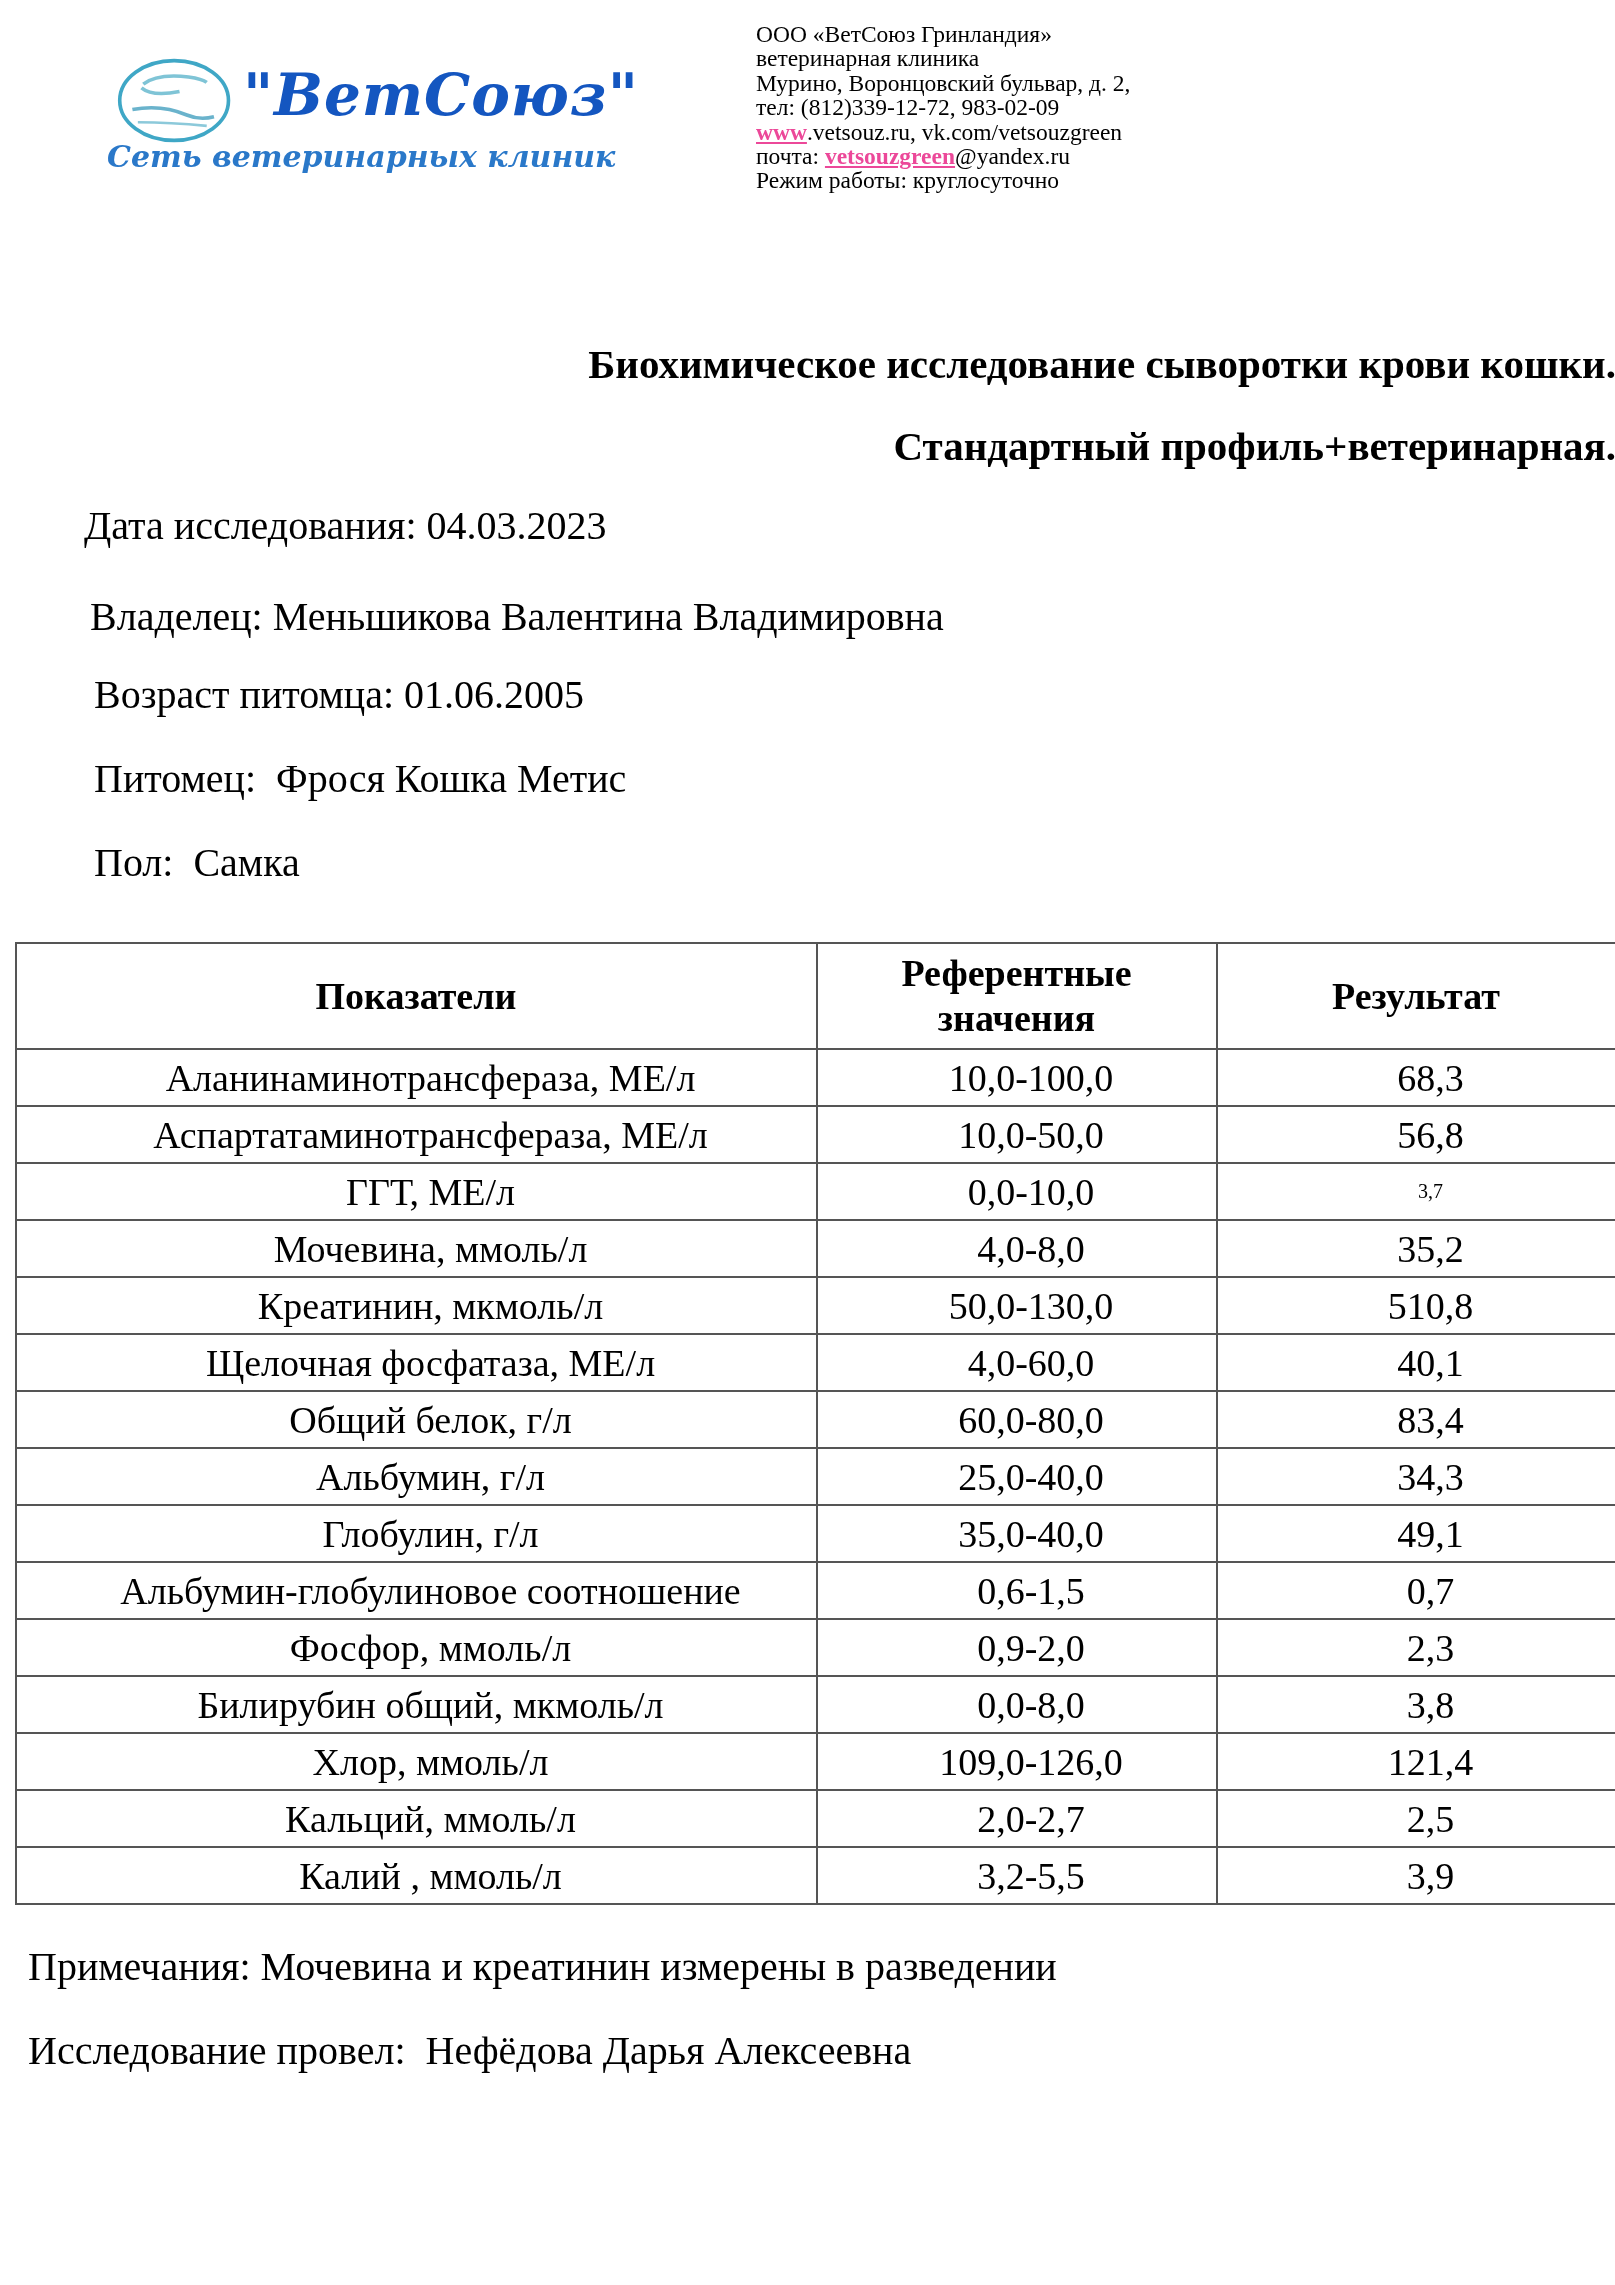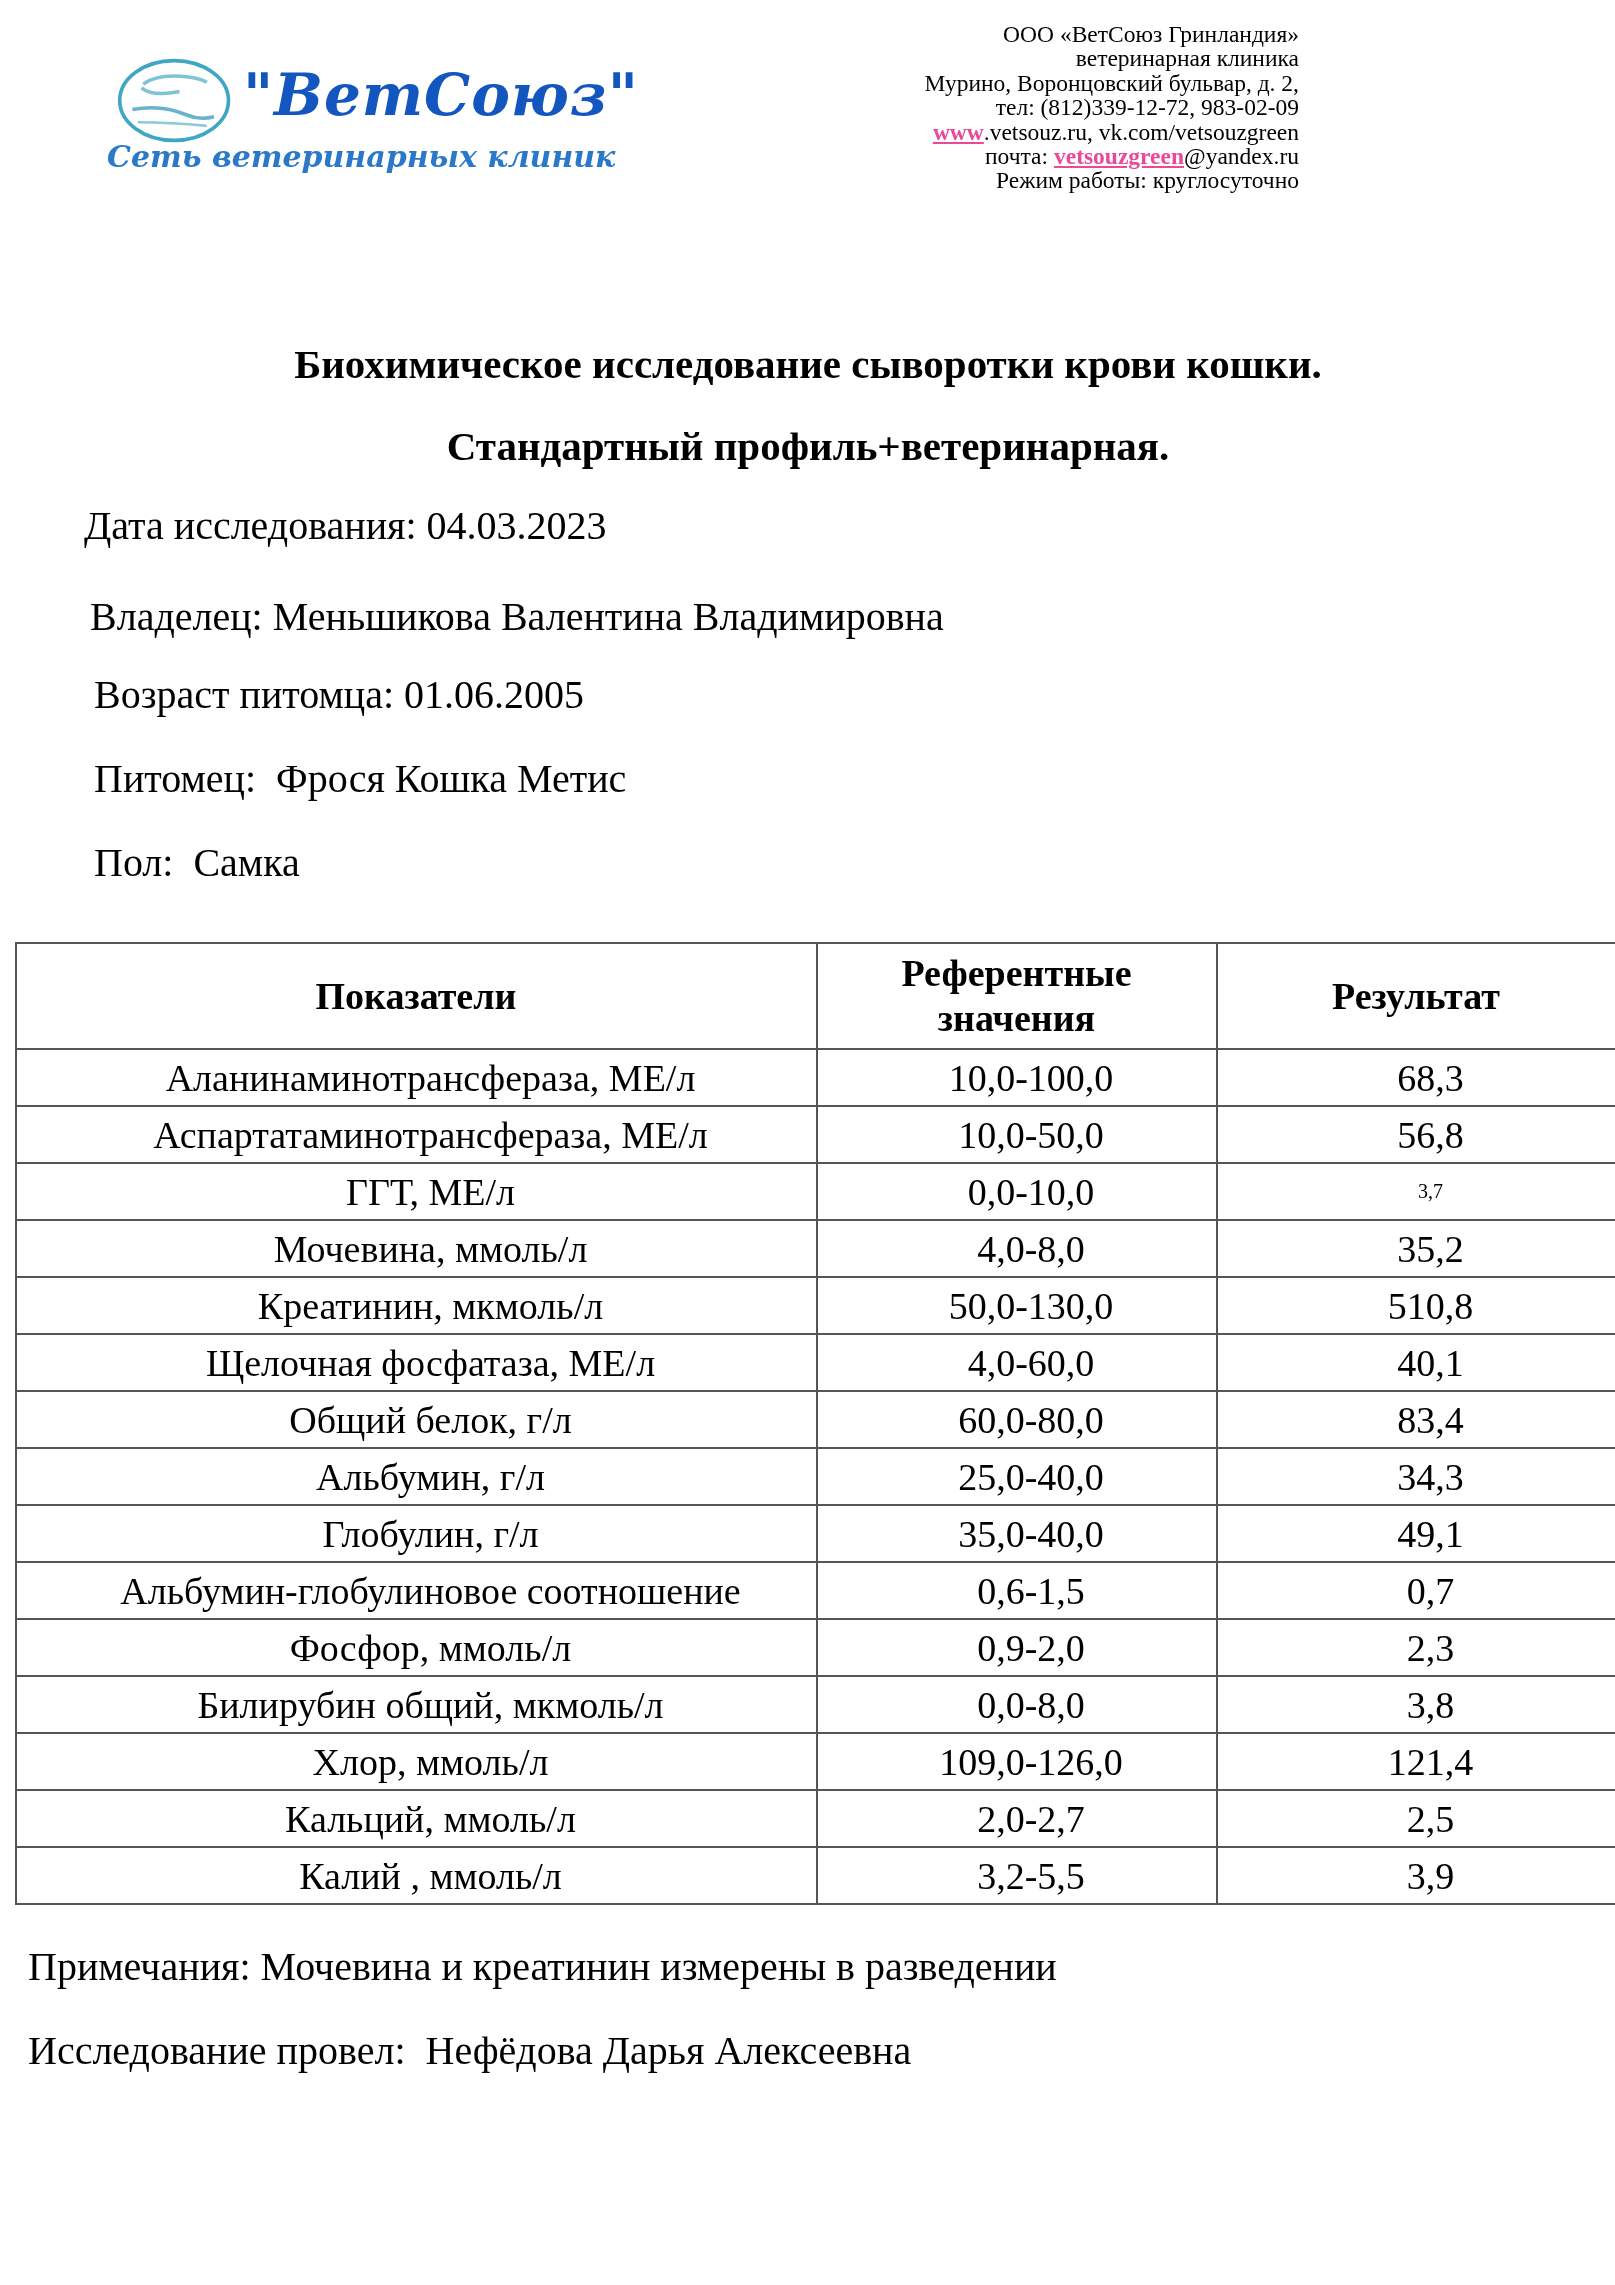--- a/index.html
+++ b/index.html
@@ -10,26 +10,26 @@
   
   #logo { left: 107px; top: 50px; width: 507px; height: 136px; }
   #logo svg { display: block; }
   .logo-title { position: absolute; left: 136px; top: 11px; font-family: "DejaVu Serif", serif;
                 font-style: italic; font-weight: bold; font-size: 58px; color: #1456c0; letter-spacing: 0.9px;
                 white-space: nowrap; }
   .logo-sub { position: absolute; left: 0px; top: 89px; font-family: "DejaVu Serif", serif;
               font-style: italic; font-weight: bold; font-size: 30px; color: #2a78c9; white-space: nowrap; }
 
   
-  #clinic { left: 756px; top: 22px; width: 543px; text-align: right; font-size: 23.5px; line-height: 24.4px; }
+  #clinic { left: 756px; top: 22px; width: 543px; text-align: left; font-size: 23.5px; line-height: 24.4px; }
   #clinic .line { white-space: nowrap; }
   #clinic a { color: #ec4899; text-decoration: underline; font-weight: bold; }
 
   
-  .title { left: 0; width: 1616px; text-align: center; font-weight: bold; font-size: 41px; white-space: nowrap; }
+  .title { left: 0; width: 1616px; text-align: right; font-weight: bold; font-size: 41px; white-space: nowrap; }
   #title1 { top: 340px; }
   #title2 { top: 422px; }
 
   
   .info { font-size: 40px; white-space: pre; }
   #info-date { left: 84px; top: 502px; }
   #info-owner { left: 90px; top: 587px; margin-top: 6px; }
   #info-age { left: 94px; top: 671px; }
   #info-pet { left: 94px; top: 755px; }
   #info-sex { left: 94px; top: 839px; }

